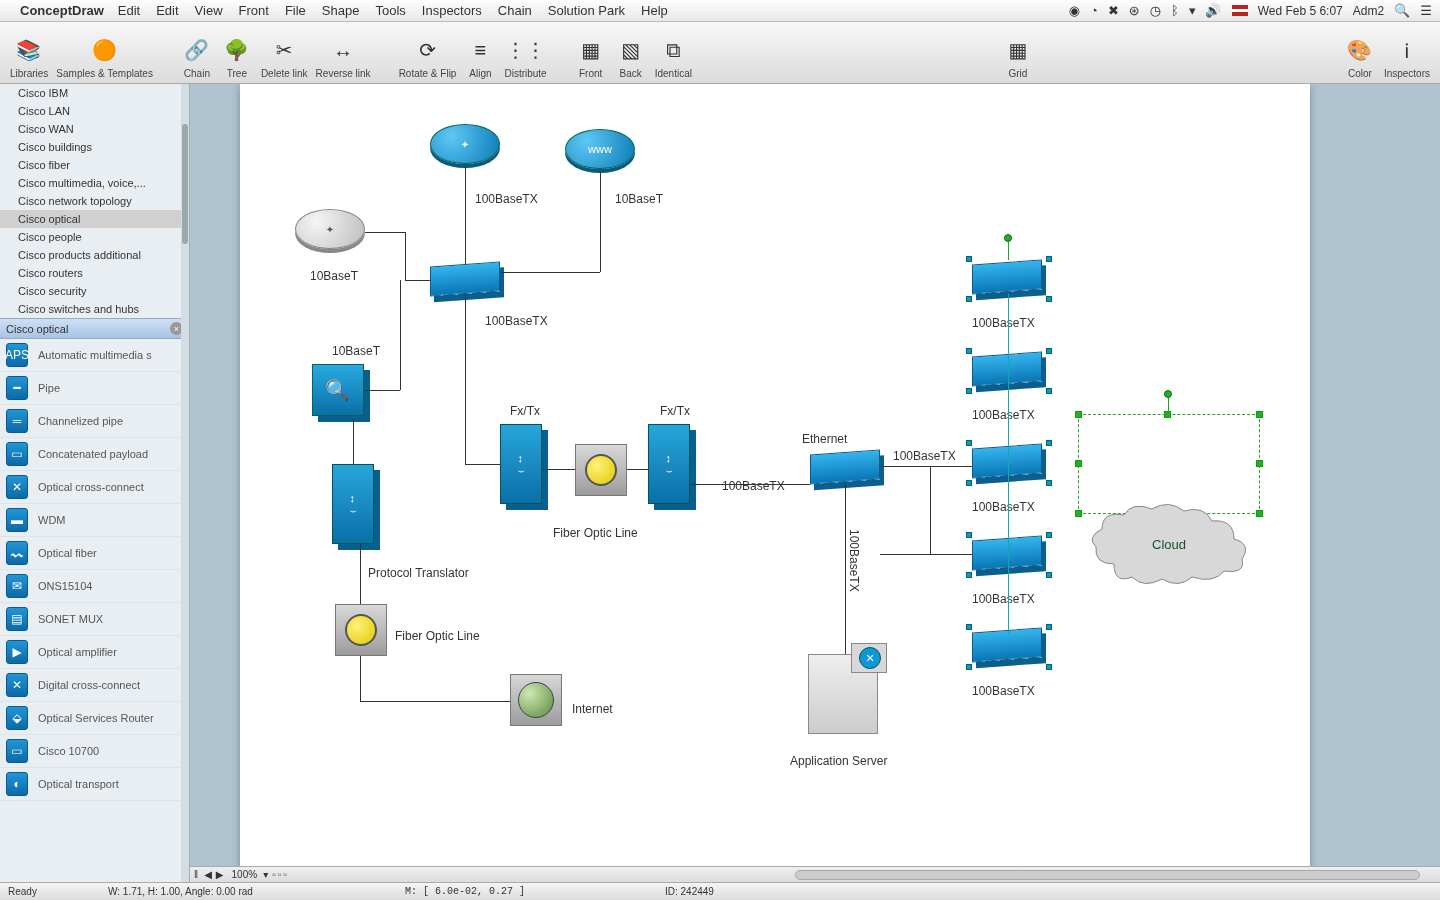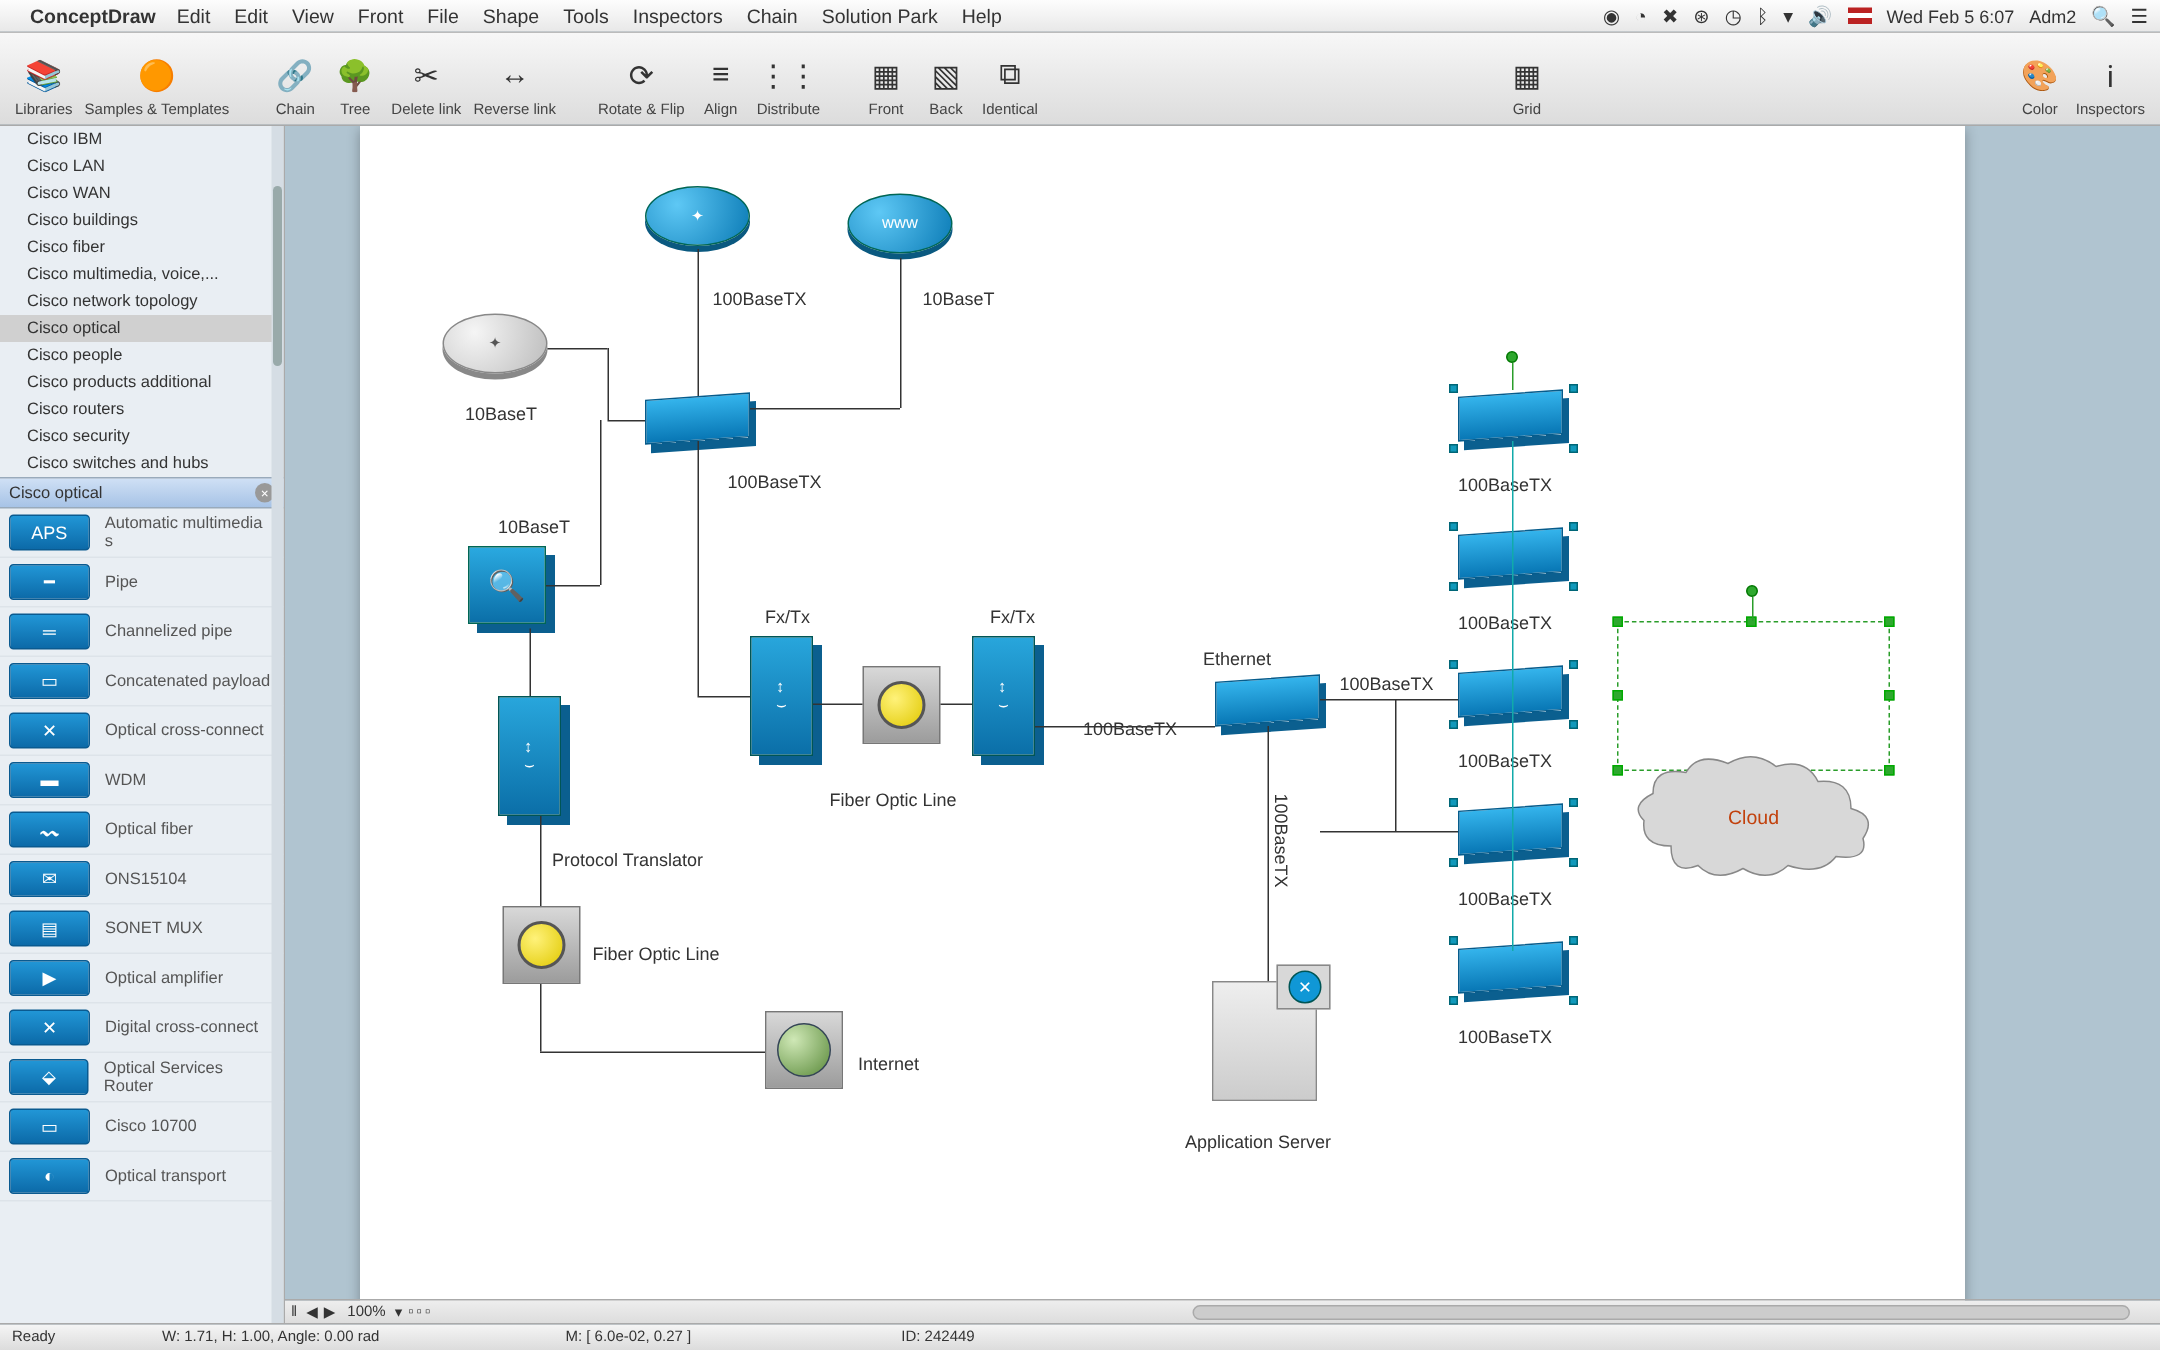--- a/index.html
+++ b/index.html
@@ -25,21 +25,21 @@
 
 .main { display:flex; height: calc(900px - 22px - 62px - 18px); }
 .sidebar { width: 190px; background: #e9eef3; border-right: 1px solid #aaa; display:flex; flex-direction:column; position:relative; }
 .libs { overflow:hidden; flex: 0 0 auto; }
 .libs .libitem { padding: 3px 8px 3px 18px; font-size: 11px; color:#333; cursor:default; white-space:nowrap; overflow:hidden; text-overflow:ellipsis; }
 .libs .libitem.sel { background: #d0d0d0; }
 .libhdr { background: linear-gradient(#cfe0f5,#a7c3e6); padding: 3px 6px; font-size:11px; display:flex; align-items:center; border-top:1px solid #9ab; border-bottom:1px solid #9ab; }
 .libhdr .close { margin-left:auto; width:13px; height:13px; border-radius:50%; background:#999; color:#fff; font-size:9px; display:flex; align-items:center; justify-content:center; }
 .shapes { flex:1; overflow:hidden; }
 .shapeitem { display:flex; align-items:center; padding: 4px 6px; gap: 10px; border-bottom: 1px solid #dde3e9; }
-.shapeitem .shicon { width: 54px; height: 24px; background: linear-gradient(#2196d6,#0c6aa8); border:1px solid #0a5a90; border-radius:3px; display:flex; align-items:center; justify-content:center; color:#fff; font-size:12px; }
+.shapeitem .shicon { width: 22px; height: 24px; background: linear-gradient(#2196d6,#0c6aa8); border:1px solid #0a5a90; border-radius:3px; display:flex; align-items:center; justify-content:center; color:#fff; font-size:12px; }
 .shapeitem .shlabel { font-size: 11px; color:#555; }
 .sidescroll { position:absolute; right:0; top:0; bottom:0; width:8px; background:#d5dde4; }
 .sidescroll::after{ content:''; position:absolute; top:40px; left:1px; width:6px; height:120px; background:#9aa; border-radius:3px; }
 
 
 .canvaswrap { flex:1; background:#b0c4d0; position:relative; overflow:hidden; }
 .page { position:absolute; left:50px; top:0; width:1070px; height:810px; background:#fff; box-shadow:0 2px 8px rgba(0,0,0,.3); }
 .canvas { position:absolute; inset:0; }
 
 
@@ -52,21 +52,21 @@
 .protbox { width:42px; height:80px; background:linear-gradient(#28a6dc,#0b6fa8); border:1px solid #055; box-shadow:6px 6px 0 #0b5f8f; display:flex; flex-direction:column; align-items:center; justify-content:center; color:#fff; }
 .fiber { width:52px; height:52px; background:linear-gradient(#d8d8d8,#9c9c9c); border:1px solid #777; display:flex; align-items:center; justify-content:center; }
 .fiber .disc { width:32px; height:32px; border-radius:50%; background:radial-gradient(circle at 35% 35%, #fff27a,#e0c800); border:2px solid #555; }
 .globe { width:52px; height:52px; background:linear-gradient(#d8d8d8,#9c9c9c); border:1px solid #777; display:flex; align-items:center; justify-content:center; }
 .globe .g { width:36px; height:36px; border-radius:50%; background:radial-gradient(circle at 30% 30%,#cfe8b6,#5a8a3a); border:1px solid #345; }
 .server { width:70px; height:80px; border:1px solid #888; background:linear-gradient(#eee,#ccc); position:relative;}
 .server::before{content:'';position:absolute;top:-12px;right:-10px;width:34px;height:28px;background:#d8d8d8;border:1px solid #888;}
 .server .badge{position:absolute;top:-8px;right:-4px;width:22px;height:22px;border-radius:50%;background:#1097d6;border:1px solid #055;display:flex;align-items:center;justify-content:center;color:#fff;font-size:11px;}
 .cloud { width:170px; height:90px; position:relative; }
 .cloud svg { width:100%; height:100%; }
-.cloudtext{position:absolute;left:0;right:0;top:38px;text-align:center;font-size:13px;color:#c2410c;}
+.cloudtext{position:absolute;left:0;right:0;top:38px;text-align:center;font-size:13px;color:#14532d;}
 .selbox { position:absolute; border:1px dashed #2a9d2a; }
 .handle { position:absolute; width:7px; height:7px; background:#2ea82e; border:1px solid #0a0; }
 .rothandle{position:absolute;width:8px;height:8px;border-radius:50%;background:#2ea82e;border:1px solid #070;}
 
 
 .line { position:absolute; background:#333; }
 .vline { width:1px; }
 .hline { height:1px; }
 
 
@@ -411,15 +411,15 @@
       <span>▫</span>
       <span>▫</span>
       <span>▫</span>
     </div>
   <div class="sb"></div>
 </div>
 
 <div class="statusbar">
   <span class="cell">Ready</span>
   <span class="cell">W: 1.71,  H: 1.00,  Angle: 0.00 rad</span>
-  <span class="cell" style="margin-left:84px;">M: [ 6.0e-02, 0.27 ]</span>
+  <span class="cell" style="margin-left:112px;font-family:Liberation Mono, monospace;">M: [ 6.0e-02, 0.27 ]</span>
   <span class="cell" style="margin-left:100px;">ID: 242449</span>
 </div>
 
 </body></html>

